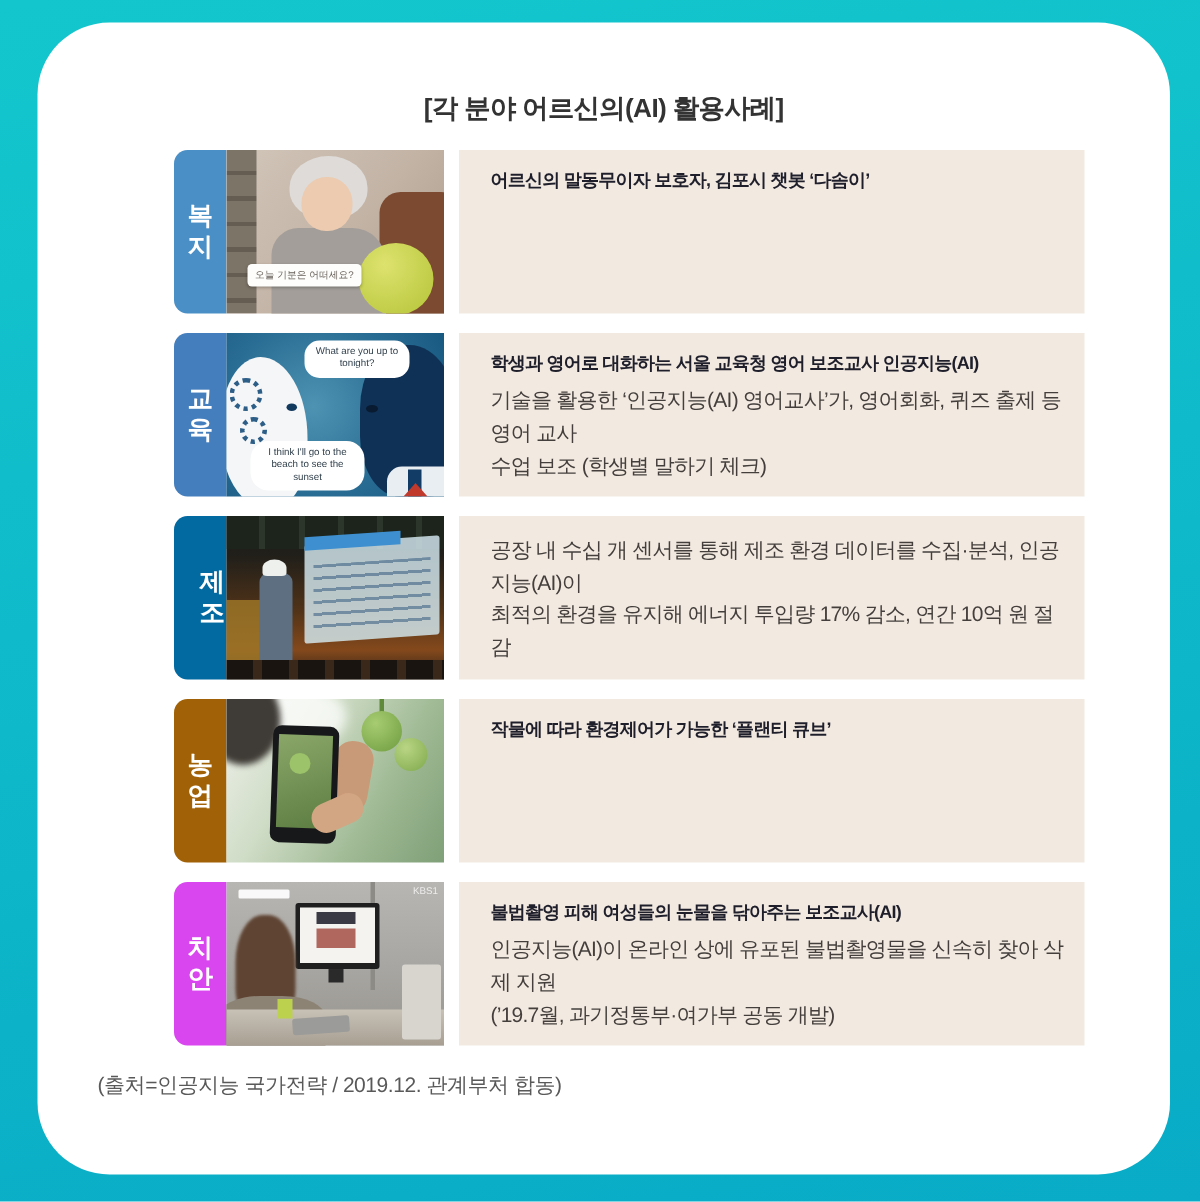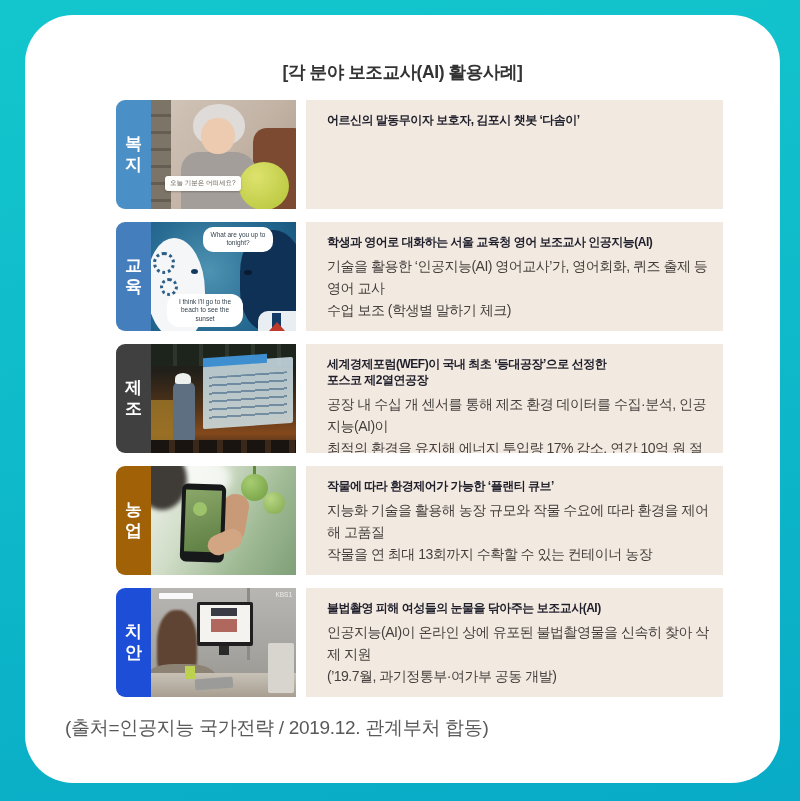--- a/index.html
+++ b/index.html
@@ -31,21 +31,21 @@
   .row-title{
     margin:0 0 6px;font-size:12px;font-weight:bold;color:#1f1f2b;
     line-height:1.35;letter-spacing:-0.5px;white-space:pre-line;
   }
   .row-desc{
     margin:0;font-size:14px;color:#443f3c;line-height:1.55;
     letter-spacing:-0.5px;white-space:pre-line;
   }
   .source{
     position:absolute;left:40px;top:700px;
-    font-size:19px;color:#595959;letter-spacing:-0.3px;
+    font-size:14px;color:#595959;letter-spacing:-0.3px;
   }
   .photo div{position:absolute;}
 
   
   .p1{background:linear-gradient(130deg,#d2c6ba 0%,#c2b3a5 55%,#a99a8c 100%);}
   .p1 .shelf{left:0;top:0;width:20px;height:100%;background:repeating-linear-gradient(180deg,#7d7468 0 14px,#665d52 14px 17px);}
   .p1 .sofa{right:-12px;top:28px;width:55px;height:85px;background:#7c4a30;border-radius:14px;}
   .p1 .hair{left:42px;top:4px;width:52px;height:42px;background:#dedbd8;border-radius:50% 50% 45% 45%;}
   .p1 .face{left:50px;top:18px;width:34px;height:36px;background:#eccbb0;border-radius:48%;}
   .p1 .torso{left:30px;top:52px;width:76px;height:60px;background:#a39e99;border-radius:18px 22px 0 0;}
@@ -105,21 +105,21 @@
   .p5 .shoulder{left:-6px;top:76px;width:72px;height:35px;background:#8d8375;border-radius:40% 40% 0 0;}
   .p5 .desk{left:0;bottom:0;width:100%;height:24px;background:linear-gradient(180deg,#c7c1b6,#a89f92);}
   .p5 .tower{right:2px;bottom:4px;width:26px;height:50px;background:#d8d5cf;border-radius:2px;}
   .p5 .keyboard{left:44px;bottom:8px;width:38px;height:11px;background:#9b9b99;border-radius:2px;transform:rotate(-4deg);}
   .p5 .cup{left:34px;bottom:18px;width:10px;height:13px;background:#bcd24e;}
 </style>
 </head>
 <body>
 
 <div class="card">
-  <h1 class="main-title">[각 분야 보조교사(AI) 활용사례]</h1>
+  <h1 class="main-title">[각 분야 어르신의(AI) 활용사례]</h1>
 
   <div class="rows">
 
     <div class="row">
       <div class="row-tab" style="background: rgb(74, 143, 198);">
         <span>복지</span>
       </div>
       <div class="photo p1">
         <div class="shelf"></div>
         <div class="sofa"></div>
@@ -152,36 +152,34 @@
         <div class="bubble bb">I think I'll go to the beach to see the sunset</div>
       </div>
       <div class="content">
         <h3 class="row-title">학생과 영어로 대화하는 서울 교육청 영어 보조교사 인공지능(AI)</h3>
         <p class="row-desc">기술을 활용한 ‘인공지능(AI) 영어교사’가, 영어회화, 퀴즈 출제 등 영어 교사
 수업 보조 (학생별 말하기 체크)</p>
       </div>
     </div>
 
     <div class="row">
-      <div class="row-tab" style="background: #404040;">
+      <div class="row-tab" style="background: #0369a1; justify-content: flex-end;">
         <span>제조</span>
       </div>
       <div class="photo p3">
         <div class="beam"></div>
         <div class="machine"></div>
         <div class="screen"></div>
         <div class="sheader"></div>
         <div class="slines"></div>
         <div class="worker"></div>
         <div class="helmet"></div>
         <div class="rail"></div>
       </div>
       <div class="content">
-        <h3 class="row-title">세계경제포럼(WEF)이 국내 최초 ‘등대공장’으로 선정한
-포스코 제2열연공장</h3>
         <p class="row-desc">공장 내 수십 개 센서를 통해 제조 환경 데이터를 수집·분석, 인공지능(AI)이
 최적의 환경을 유지해 에너지 투입량 17% 감소, 연간 10억 원 절감</p>
       </div>
     </div>
 
     <div class="row">
       <div class="row-tab" style="background: #a16207;">
         <span>농업</span>
       </div>
       <div class="photo p4">
@@ -191,27 +189,25 @@
         <div class="tom1"></div>
         <div class="tom2"></div>
         <div class="finger"></div>
         <div class="phone"></div>
         <div class="pscreen"></div>
         <div class="ptom"></div>
         <div class="thumb"></div>
       </div>
       <div class="content">
         <h3 class="row-title">작물에 따라 환경제어가 가능한 ‘플랜티 큐브’</h3>
-        <p class="row-desc">지능화 기술을 활용해 농장 규모와 작물 수요에 따라 환경을 제어해 고품질
-작물을 연 최대 13회까지 수확할 수 있는 컨테이너 농장</p>
-      </div>
-    </div>
-
-    <div class="row">
-      <div class="row-tab" style="background: #1d4ed8;">
+      </div>
+    </div>
+
+    <div class="row">
+      <div class="row-tab" style="background: #d946ef;">
         <span>치안</span>
       </div>
       <div class="photo p5">
         <div class="divider"></div>
         <div class="bar"></div>
         <div class="wm">KBS1</div>
         <div class="monitor"></div>
         <div class="mscreen"></div>
         <div class="mimg1"></div>
         <div class="mimg2"></div>

